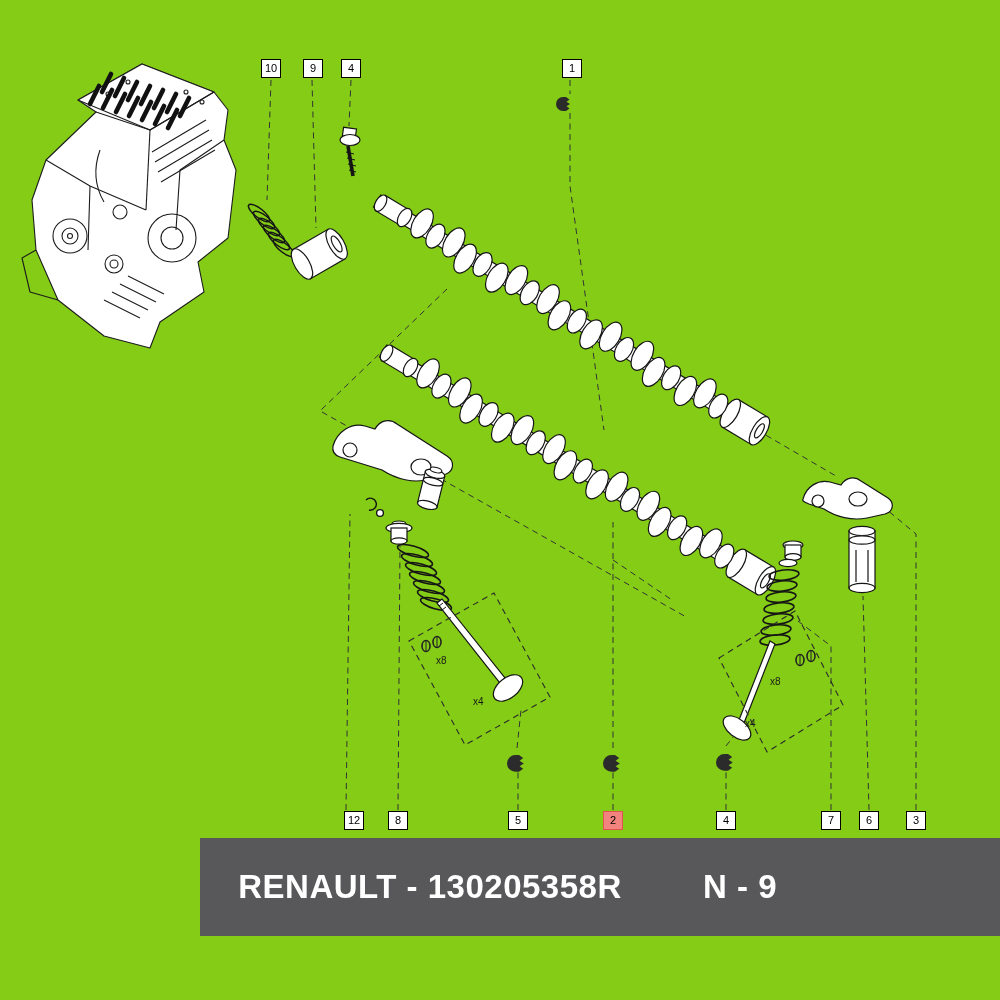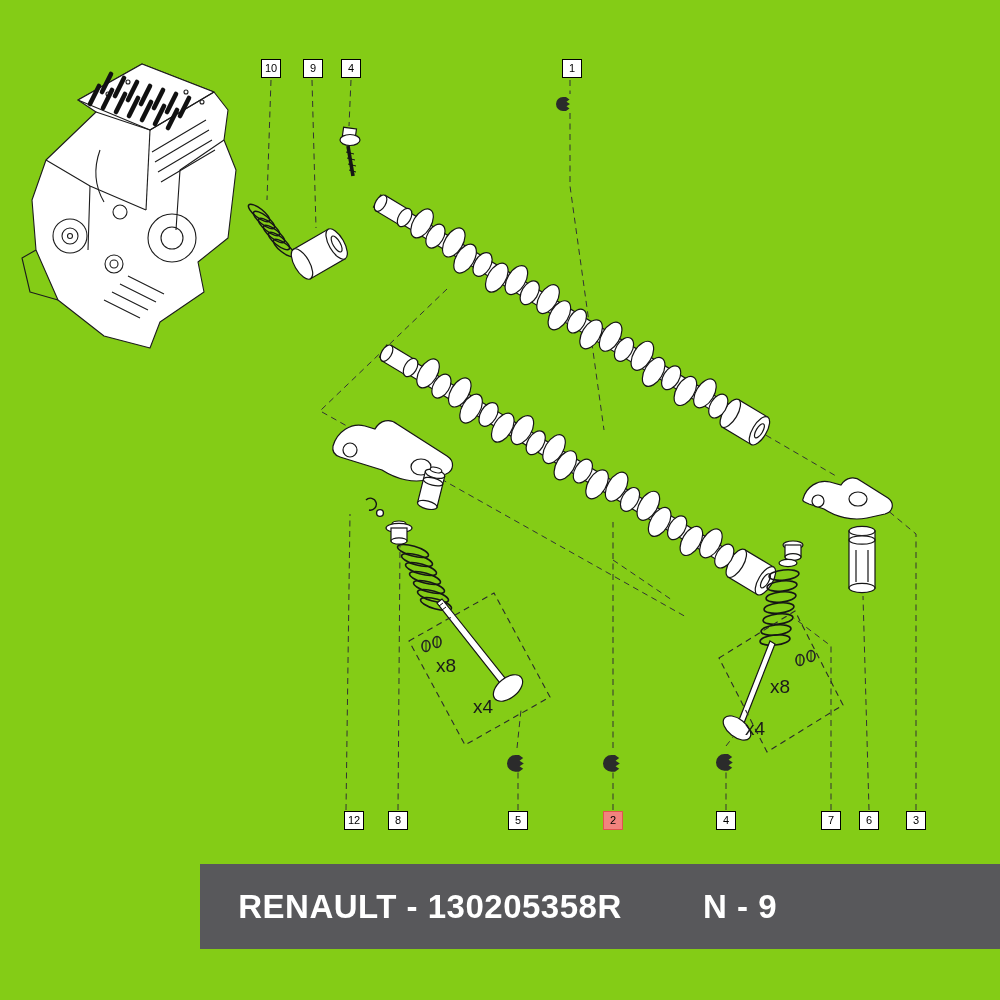--- a/index.html
+++ b/index.html
@@ -3,22 +3,22 @@
 <meta charset="utf-8">
 <style>
   html,body{margin:0;padding:0;background:#fff;}
   .stage{position:relative;width:1000px;height:1000px;background:#84cc16;overflow:hidden;
          font-family:"Liberation Sans",sans-serif;}
   svg.diagram{position:absolute;left:0;top:0;}
   .callout{position:absolute;width:20px;height:19px;box-sizing:border-box;border:1px solid #000;
            background:#fff;display:flex;align-items:center;justify-content:center;
            font-size:11px;line-height:1;color:#000;}
   .callout.highlight{background:#f2837e;border-color:#df544e;}
-  .qty{position:absolute;font-size:19px;color:#1a1a1a;}
-  .footer{position:absolute;left:200px;top:864px;width:800px;height:85px;background:#58585b;color:#fff;}
+  .qty{position:absolute;font-size:10px;color:#1a1a1a;}
+  .footer{position:absolute;left:200px;top:838px;width:800px;height:98px;background:#58585b;color:#fff;}
   .footer span{position:absolute;top:50%;transform:translate(-50%,-50%);font-size:33px;font-weight:bold;
                letter-spacing:.5px;white-space:nowrap;}
   .footer .footer-part{left:230px;}
   .footer .footer-page{left:540px;}
 </style>
 </head>
 <body>
 
 <div class="stage">
 

